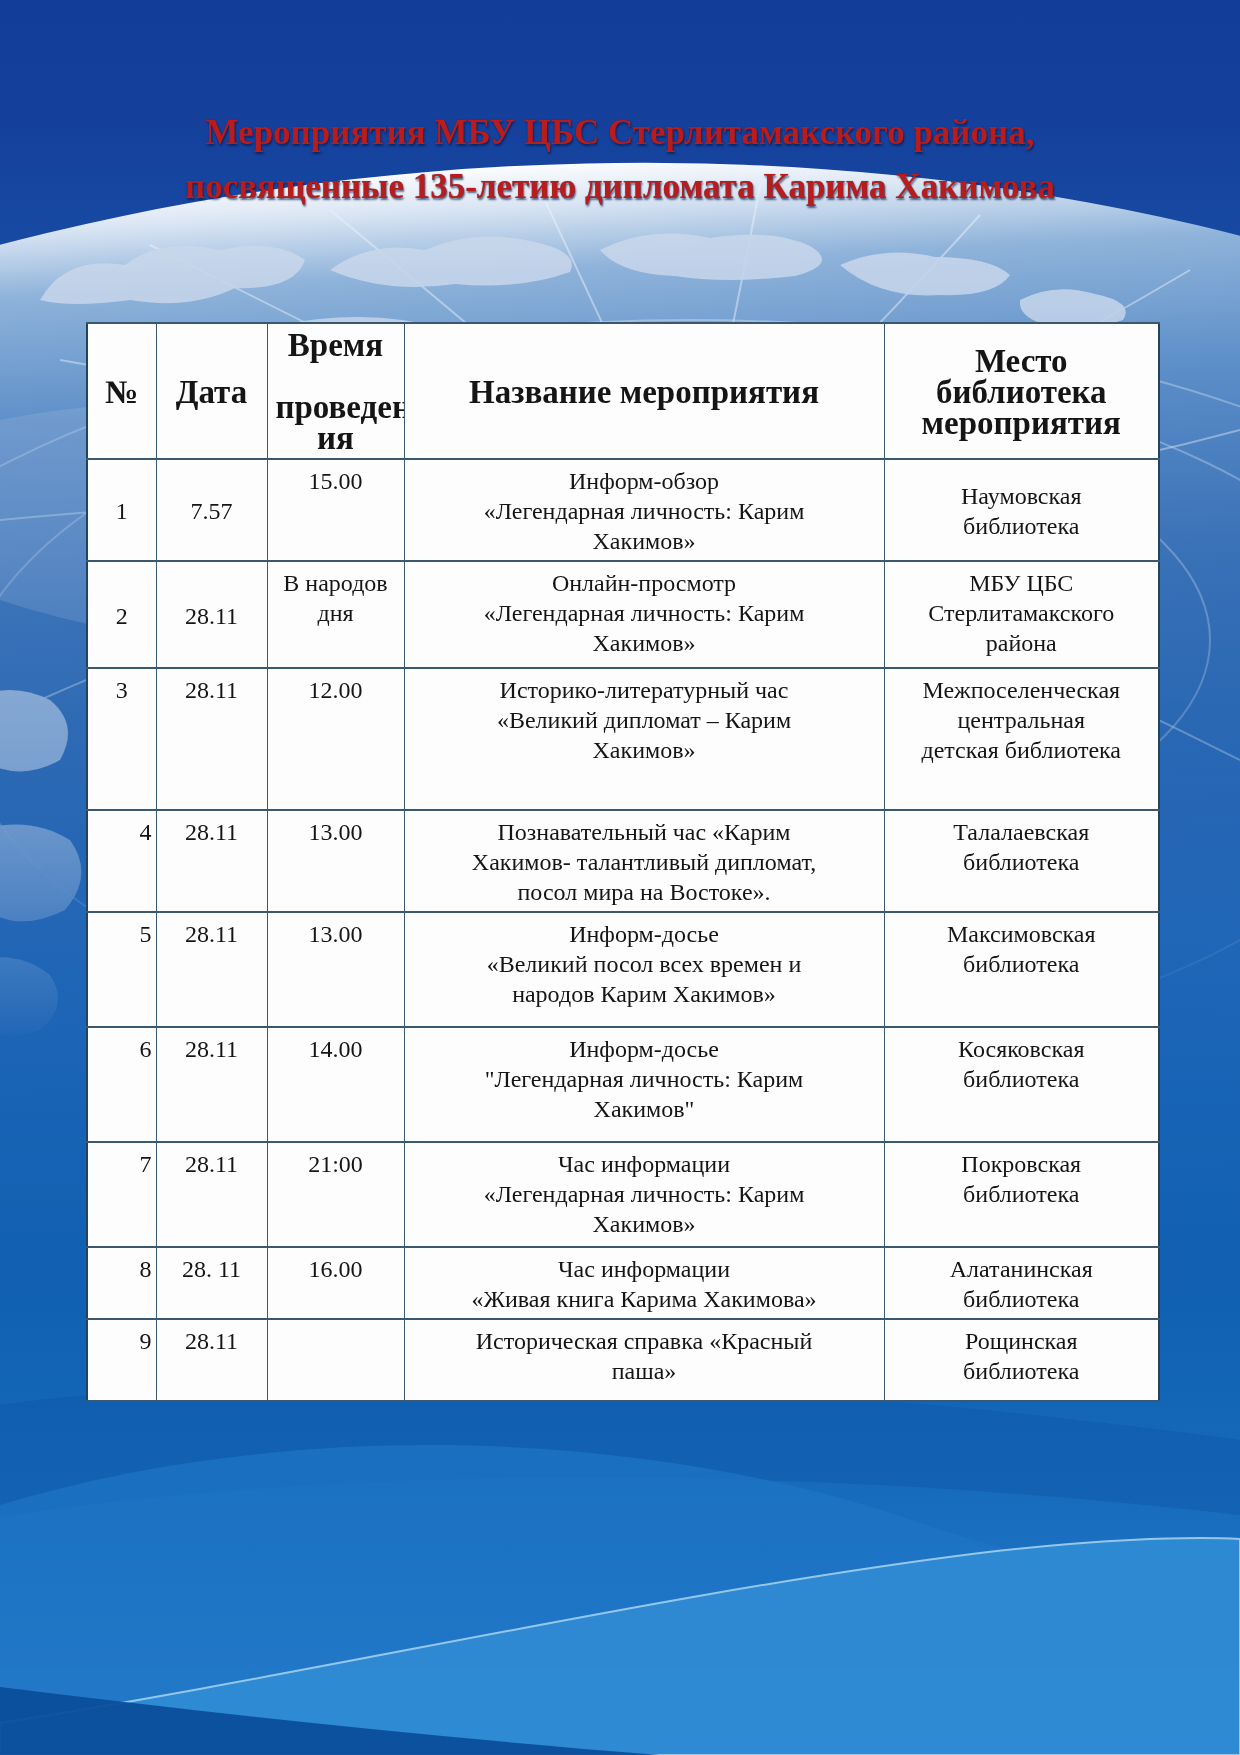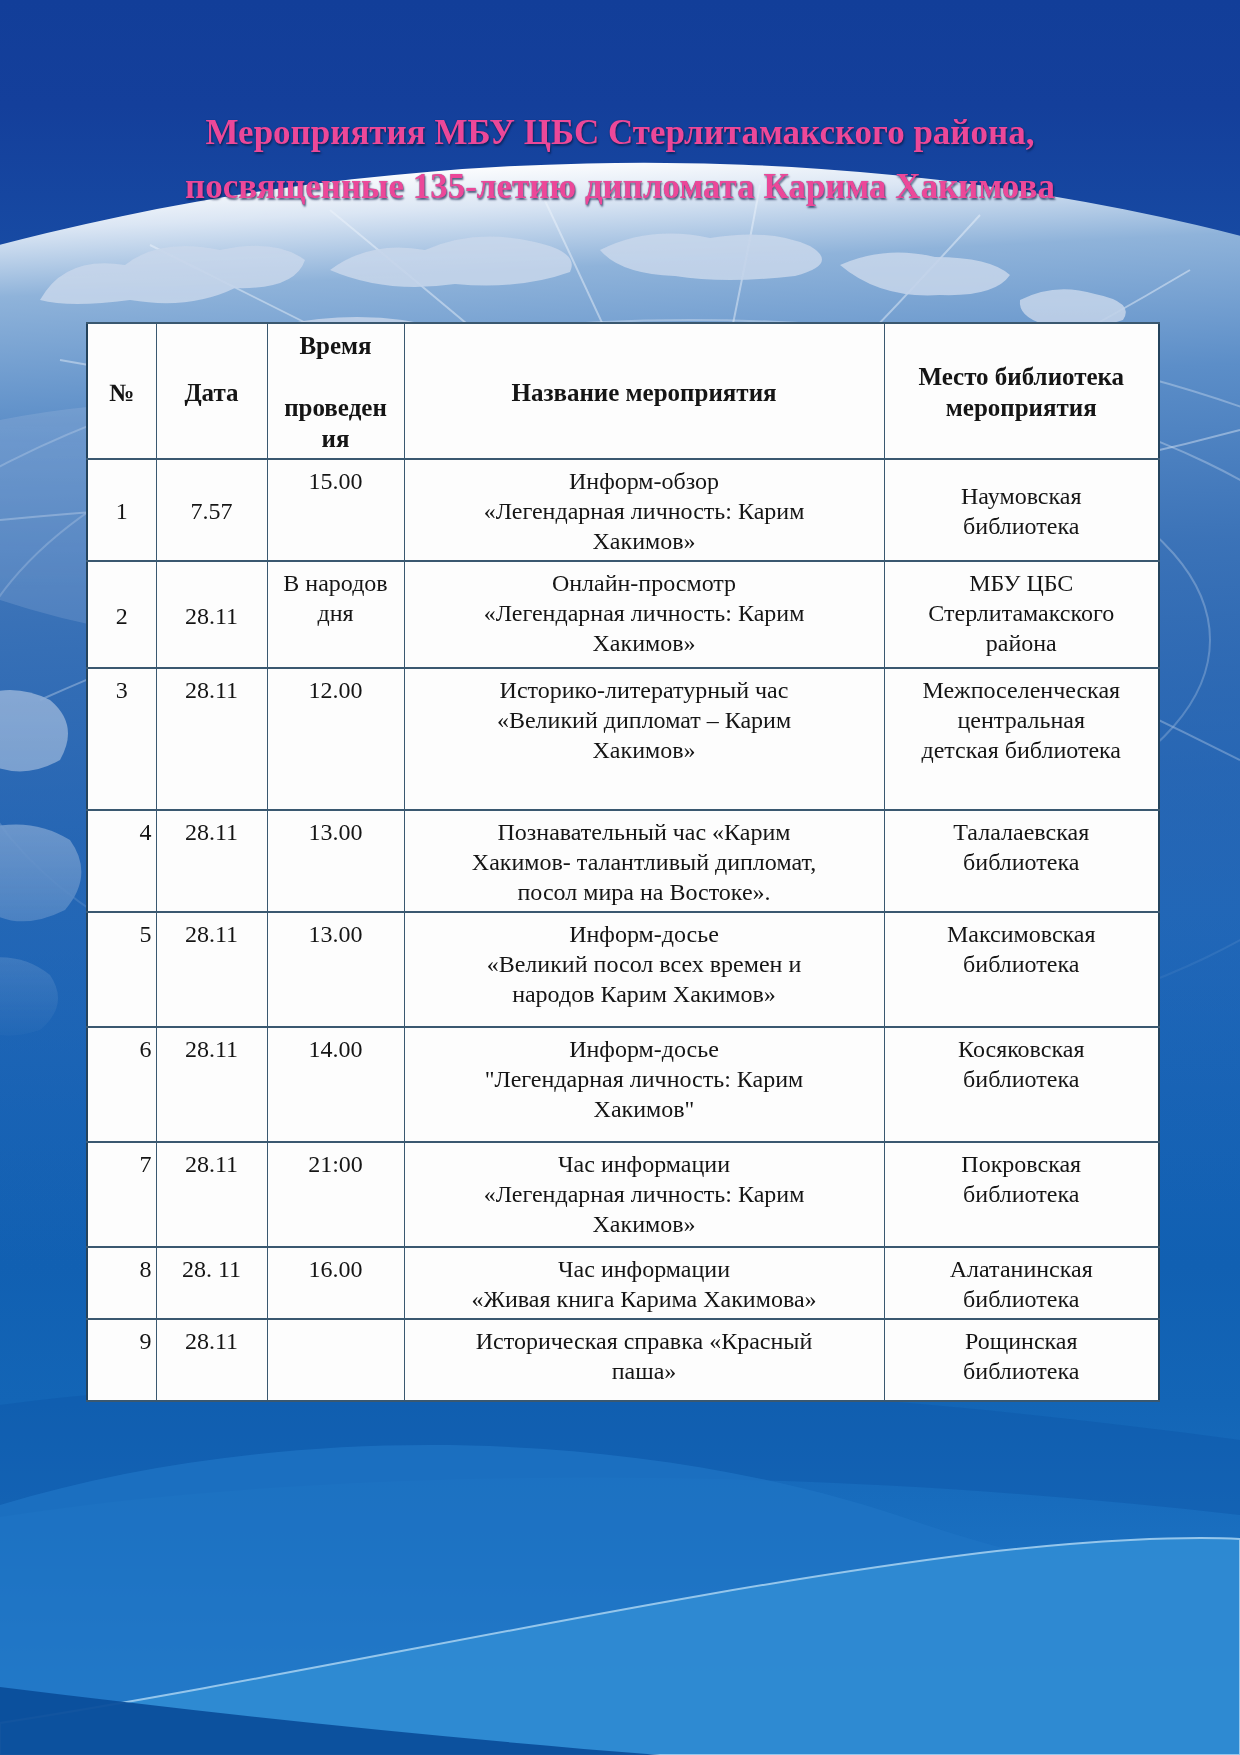--- a/index.html
+++ b/index.html
@@ -8,42 +8,42 @@
     font-family:"Liberation Serif", serif;
     background:linear-gradient(180deg,
       #123e99 0%, #143f9b 6%, #174aa3 14%, #1a53ab 22%, #1d5eb3 32%,
       #2066bb 42%, #1e68bc 52%, #1763b6 62%, #1160b2 72%, #1365b6 80%,
       #1a6fc0 88%, #2c84cf 96%, #2c82cc 100%);
   }
   .globe-svg{position:absolute;left:0;top:0;width:1240px;height:1400px;z-index:1;}
   .waves-svg{position:absolute;left:0;bottom:0;width:1240px;height:500px;z-index:1;}
   .doc-title{
     position:absolute;left:80px;top:106px;width:1080px;z-index:3;
-    text-align:center;color:#ec4899;font-weight:bold;
+    text-align:center;color:#b91c1c;font-weight:bold;
     font-size:35px;line-height:54px;white-space:pre-line;
     text-shadow:1px 2px 2px rgba(8,25,70,.65), 0 0 1px rgba(8,25,70,.5);
   }
   table.events{
     position:absolute;left:86px;top:322px;z-index:2;
     width:1072px;border-collapse:collapse;table-layout:fixed;
     background:#fdfdfd;
     border:2px solid #24435c;
   }
   table.events th, table.events td{
     border:1px solid #3a5870;
     border-top-width:2px;border-bottom-width:2px;
     color:#151515;
     text-align:center;vertical-align:top;
     padding:6px 8px 4px 8px;
     white-space:pre-line;
     font-size:24px;line-height:30px;
     overflow:hidden;
   }
   table.events th{
-    font-weight:bold;font-size:25px;line-height:31px;vertical-align:middle;
+    font-weight:bold;font-size:33px;line-height:31px;vertical-align:middle;
     border-bottom-width:1px;
   }
   tr.vm-nd .c-num, tr.vm-nd .c-date{vertical-align:middle;}
   tr.vm-place .c-place{vertical-align:middle;border-radius:19px;}
   tr.num-right .c-num{text-align:right;padding-right:4px;}
 </style>
 </head>
 <body>
 
 <svg class="globe-svg" viewBox="0 0 1240 1400" xmlns="http://www.w3.org/2000/svg" aria-hidden="true">

